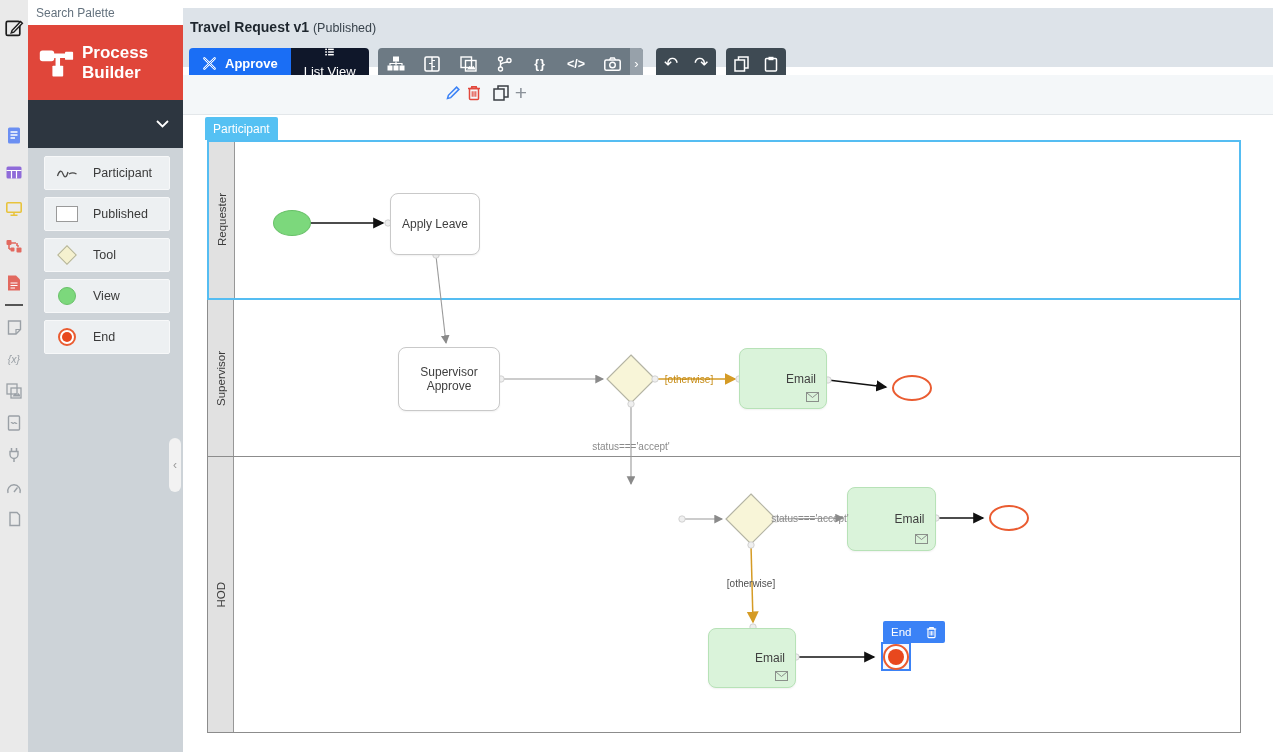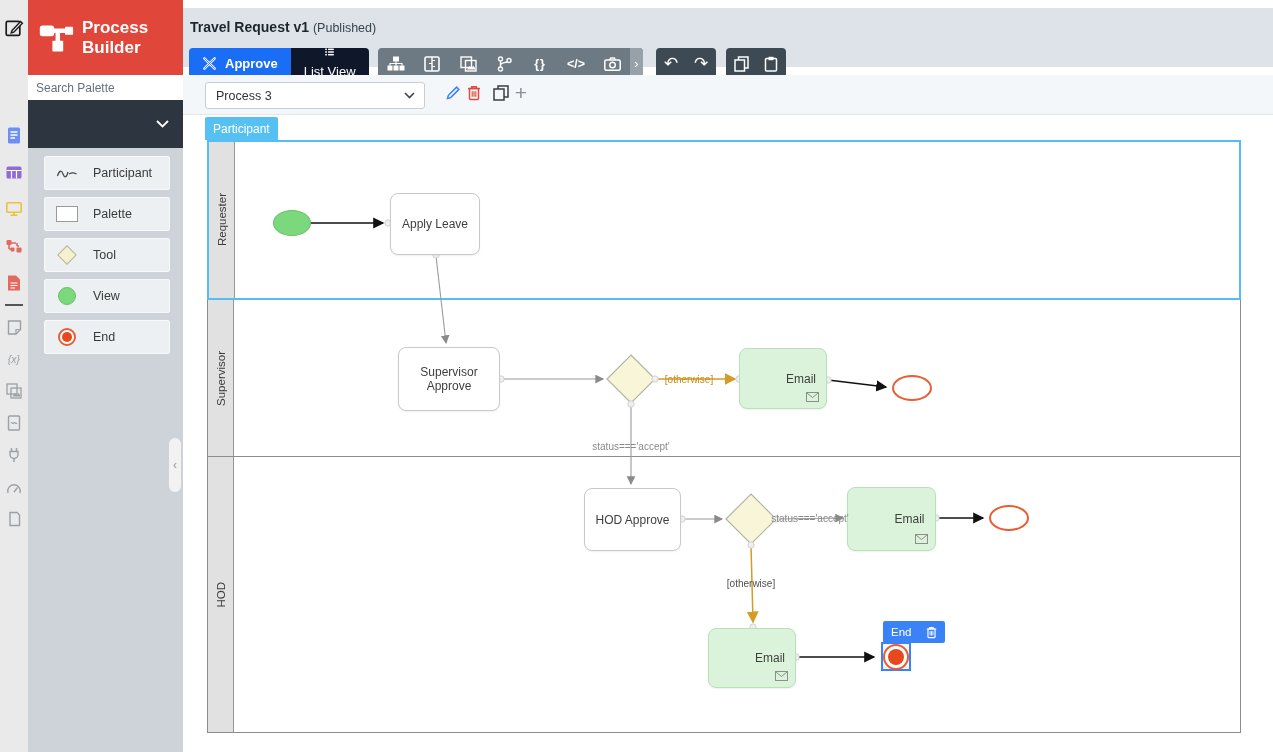--- a/index.html
+++ b/index.html
@@ -160,54 +160,54 @@
     </div>
     <div class="strip-icon">
       <svg width="13" height="16" viewBox="0 0 13 16">
           <path d="M2 1.5 h7 l2.5 2.5 V14.5 H2z" fill="none" stroke="#9aa0a6" stroke-width="1.4"></path>
         </svg>
     </div>
   </div>
 </div>
 
 <div id="sidebar">
+  <div id="search-row">
+    <input type="text" placeholder="Search Palette" style="">
+  </div>
   <div id="logo">
     <svg width="36" height="30" viewBox="0 0 40 32">
         <path d="M10 8 H33 M22 8 V21" stroke="#fff" stroke-width="5" fill="none"></path>
         <rect x="2" y="2" width="16" height="12" rx="3" fill="#fff"></rect>
         <rect x="30" y="3.5" width="9" height="9" rx="1" fill="#fff"></rect>
         <rect x="16" y="19" width="12" height="12" rx="1" fill="#fff"></rect>
       </svg>
     <div class="logo-text">
         <div>Process</div>
         <div>Builder</div>
       </div>
-  </div>
-  <div id="search-row">
-    <input type="text" placeholder="Search Palette" style="">
   </div>
   <div id="cat-header">
     <svg width="13" height="8" viewBox="0 0 13 8">
         <path d="M1 1l5.5 5.5L12 1" fill="none" stroke="#fff" stroke-width="1.8"></path>
       </svg>
   </div>
   <div id="palette-list">
     <div class="palette-item">
       <span class="pi-icon">
           <svg width="22" height="11" viewBox="0 0 22 11">
             <path d="M1.5 8 c2-6 4-6 5.5-2 c1.5 4 3.5 4 5-2 M13 6 c2.5-1.5 5-1.5 7.5 0" fill="none" stroke="#4a4a4a" stroke-width="1.3"></path>
           </svg>
         </span>
       <span>Participant</span>
     </div>
     <div class="palette-item">
       <span class="pi-icon">
           <span class="mini-activity"></span>
         </span>
-      <span>Palette</span>
+      <span>Published</span>
     </div>
     <div class="palette-item">
       <span class="pi-icon">
           <span class="mini-route"></span>
         </span>
       <span>Tool</span>
     </div>
     <div class="palette-item">
       <span class="pi-icon">
           <span class="mini-start"></span>
@@ -320,26 +320,20 @@
     <div class="dg-btn">
       <svg width="14" height="16" viewBox="0 0 14 16">
           <rect x="1.5" y="2.5" width="11" height="12.5" rx="1" fill="none" stroke="#fff" stroke-width="1.5"></rect>
           <rect x="4.5" y="0.8" width="5" height="3.4" fill="#fff"></rect>
         </svg>
     </div>
   </div>
 </div>
 
 <div id="process-bar">
-  <div id="process-select">
-    <span>Process 3</span>
-    <svg width="11" height="7" viewBox="0 0 11 7">
-        <path d="M1 1l4.5 4.5L10 1" fill="none" stroke="#444" stroke-width="1.6"></path>
-      </svg>
-  </div>
   <div class="pb-icon" style="left:261px">
     <svg width="16" height="16" viewBox="0 0 16 16">
         <path d="M2.5 13.5l0.9-3.2 8.2-8.2 2.3 2.3-8.2 8.2z" fill="none" stroke="#3b82f6" stroke-width="1.5"></path>
       </svg>
   </div>
   <div class="pb-icon" style="left:282px">
     <svg width="14" height="16" viewBox="0 0 14 16">
         <path d="M1 3.5h12M4.8 3.5V1.8h4.4v1.7" fill="none" stroke="#e2483d" stroke-width="1.5"></path>
         <rect x="2.5" y="3.5" width="9" height="11" rx="1" fill="none" stroke="#e2483d" stroke-width="1.5"></rect>
         <path d="M5.2 6.2v5.6M7 6.2v5.6M8.8 6.2v5.6" stroke="#e2483d" stroke-width="1.1"></path>
@@ -435,23 +429,20 @@
   <div class="node tool" style="left:556px;top:233px;width:88px;height:61px">
     <span>Email</span>
     <svg class="env" width="13" height="10" viewBox="0 0 13 10">
         <rect x="0.5" y="0.5" width="12" height="9" fill="none" stroke="#8a8f8a" stroke-width="1"></rect>
         <path d="M1 1l5.5 4.5L12 1" fill="none" stroke="#8a8f8a" stroke-width="1"></path>
       </svg>
   </div>
   <div class="node end-node" style="left:709px;top:260px">
       <i></i>
     </div>
-  <div class="node activity" style="left:401px;top:373px;width:97px;height:63px">
-      <span>HOD Approve</span>
-    </div>
   <div class="node tool" style="left:664px;top:372px;width:89px;height:64px">
     <span>Email</span>
     <svg class="env" width="13" height="10" viewBox="0 0 13 10">
         <rect x="0.5" y="0.5" width="12" height="9" fill="none" stroke="#8a8f8a" stroke-width="1"></rect>
         <path d="M1 1l5.5 4.5L12 1" fill="none" stroke="#8a8f8a" stroke-width="1"></path>
       </svg>
   </div>
   <div class="node end-node" style="left:806px;top:390px">
       <i></i>
     </div>

